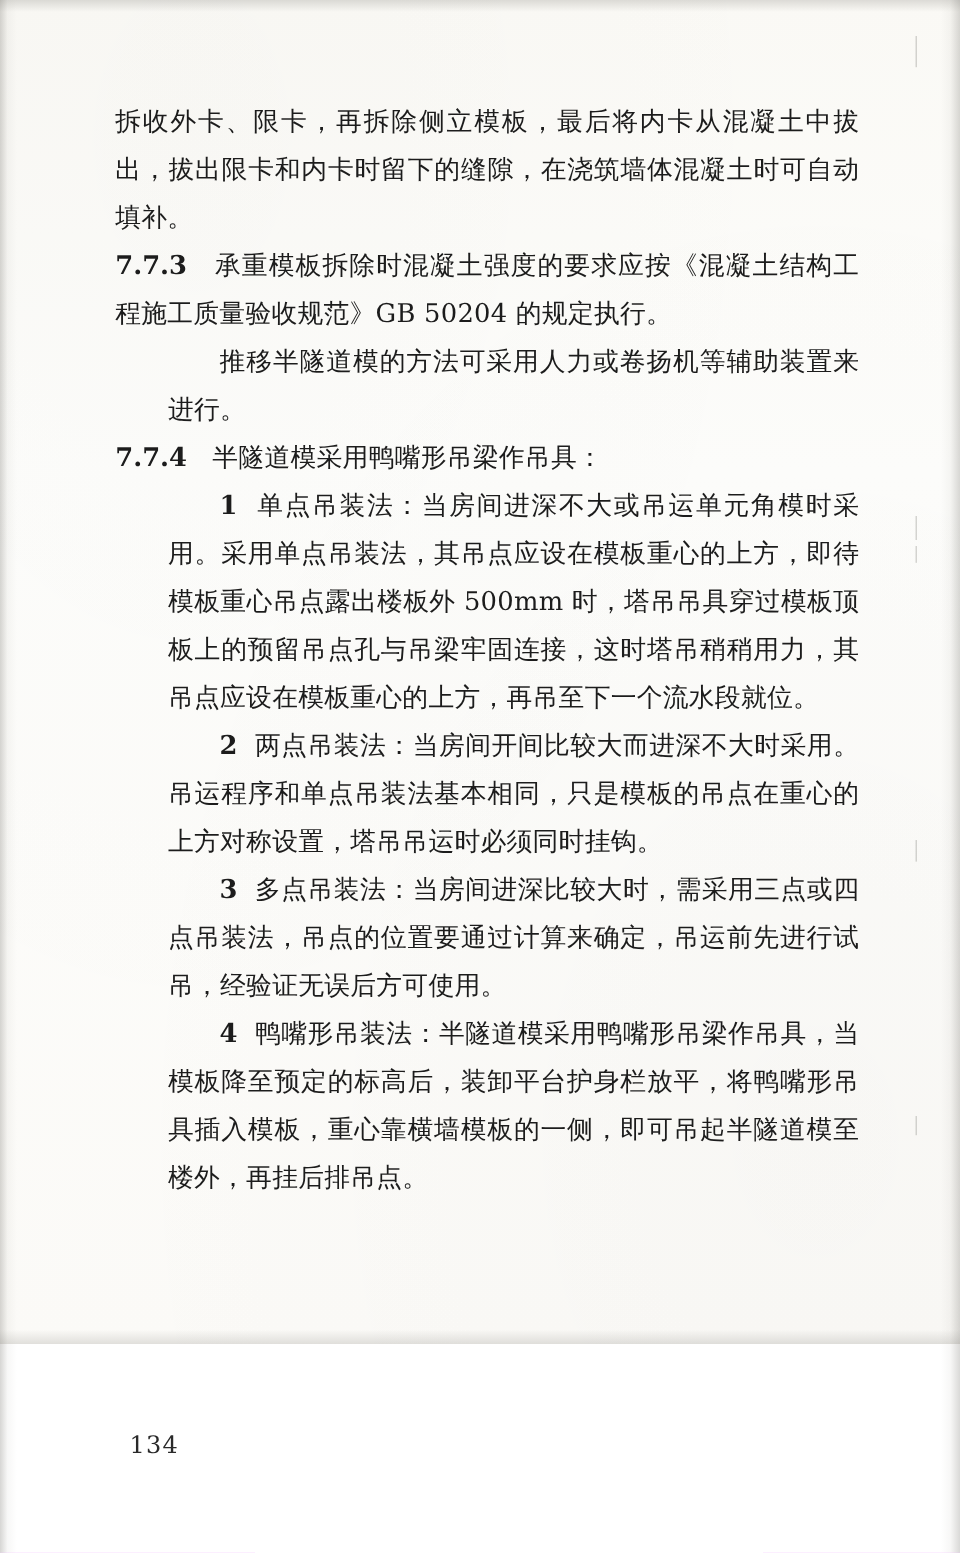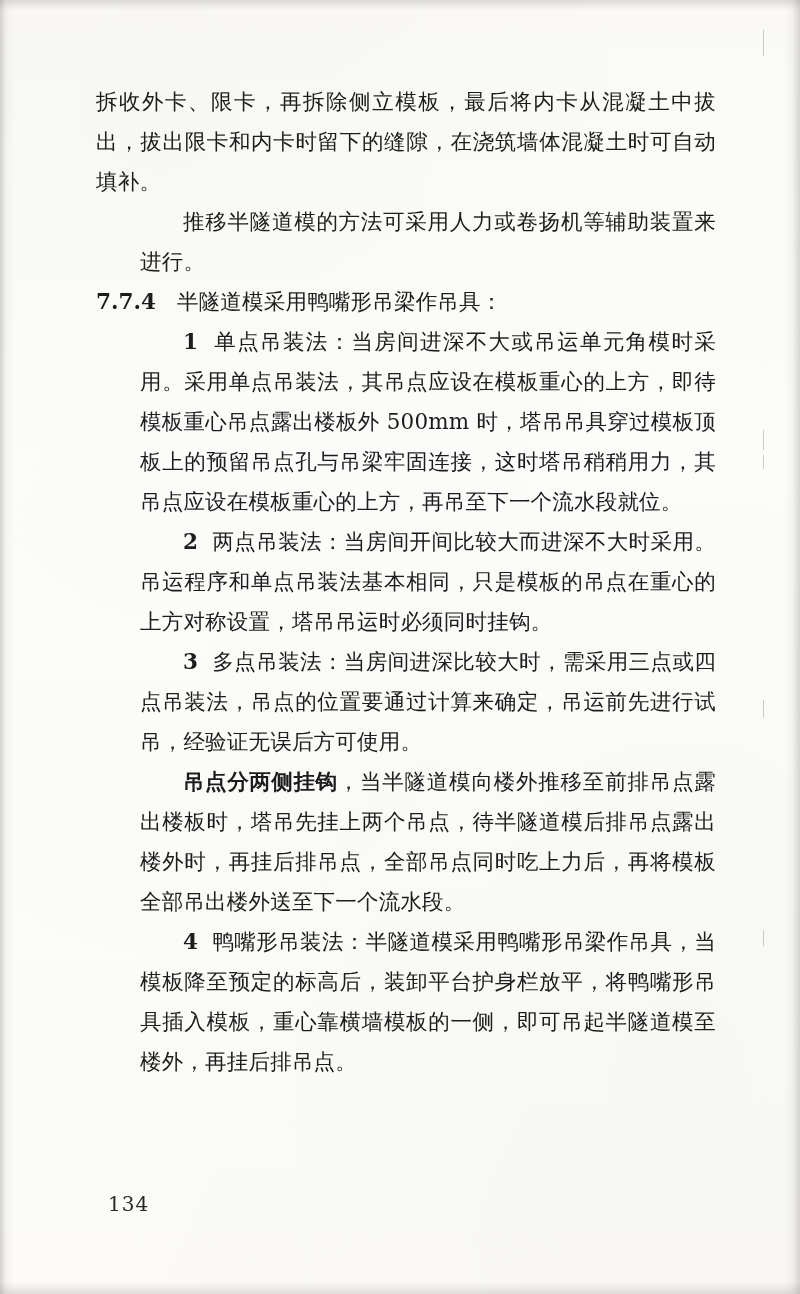--- a/index.html
+++ b/index.html
@@ -10,21 +10,21 @@
     width: 800px;
     height: 1294px;
     background: #ffffff;
     font-family: "DejaVu Serif", "Liberation Serif", serif;
     color: #1b1b1b;
     overflow: hidden;
   }
   .page {
     position: relative;
     width: 800px;
-    height: 1294px;
+    height: 1120px;
     background: #f0abfc;
   }
   
   .page::before {
     content: "";
     position: absolute;
     inset: 0;
     background:
       radial-gradient(ellipse at 20% 10%, rgba(0,0,0,0.012), rgba(0,0,0,0) 60%),
       radial-gradient(ellipse at 85% 85%, rgba(0,0,0,0.015), rgba(0,0,0,0) 65%),
@@ -119,20 +119,23 @@
   <div class="crop-mark cm3"></div>
   <div class="crop-mark cm4"></div>
   <div class="crop-mark cm5"></div>
 
   <div class="content">
 
     <p>
       <span>拆收外卡、限卡，再拆除侧立模板，最后将内卡从混凝土中拔出，拔出限卡和内卡时留下的缝隙，在浇筑墙体混凝土时可自动填补。</span>
     </p>
 
+    <p>
+      <span class="clause-num">7.7.3</span><span>&nbsp;&nbsp;&nbsp;</span><span>承重模板拆除时混凝土强度的要求应按《混凝土结构工程施工质量验收规范》GB 50204 的规定执行。</span>
+    </p>
 
     <p class="indent2">
       <span>推移半隧道模的方法可采用人力或卷扬机等辅助装置来进行。</span>
     </p>
 
     <p>
       <span class="clause-num">7.7.4</span><span>&nbsp;&nbsp;&nbsp;</span><span>半隧道模采用鸭嘴形吊梁作吊具：</span>
     </p>
 
     <p class="indent2">
@@ -140,23 +143,20 @@
     </p>
 
     <p class="indent2">
       <span class="clause-num">2</span><span>&nbsp;&nbsp;</span><span>两点吊装法：当房间开间比较大而进深不大时采用。吊运程序和单点吊装法基本相同，只是模板的吊点在重心的上方对称设置，塔吊吊运时必须同时挂钩。</span>
     </p>
 
     <p class="indent2">
       <span class="clause-num">3</span><span>&nbsp;&nbsp;</span><span>多点吊装法：当房间进深比较大时，需采用三点或四点吊装法，吊点的位置要通过计算来确定，吊运前先进行试吊，经验证无误后方可使用。</span>
     </p>
 
-    <p class="indent2">
-      <span class="clause-num">吊点分两侧挂钩</span><span>，当半隧道模向楼外推移至前排吊点露出楼板时，塔吊先挂上两个吊点，待半隧道模后排吊点露出楼外时，再挂后排吊点，全部吊点同时吃上力后，再将模板全部吊出楼外送至下一个流水段。</span>
-    </p>
 
     <p class="indent2">
       <span class="clause-num">4</span><span>&nbsp;&nbsp;</span><span>鸭嘴形吊装法：半隧道模采用鸭嘴形吊梁作吊具，当模板降至预定的标高后，装卸平台护身栏放平，将鸭嘴形吊具插入模板，重心靠横墙模板的一侧，即可吊起半隧道模至楼外，再挂后排吊点。</span>
     </p>
 
   </div>
 
   <div class="folio">134</div>
 
 </div>

